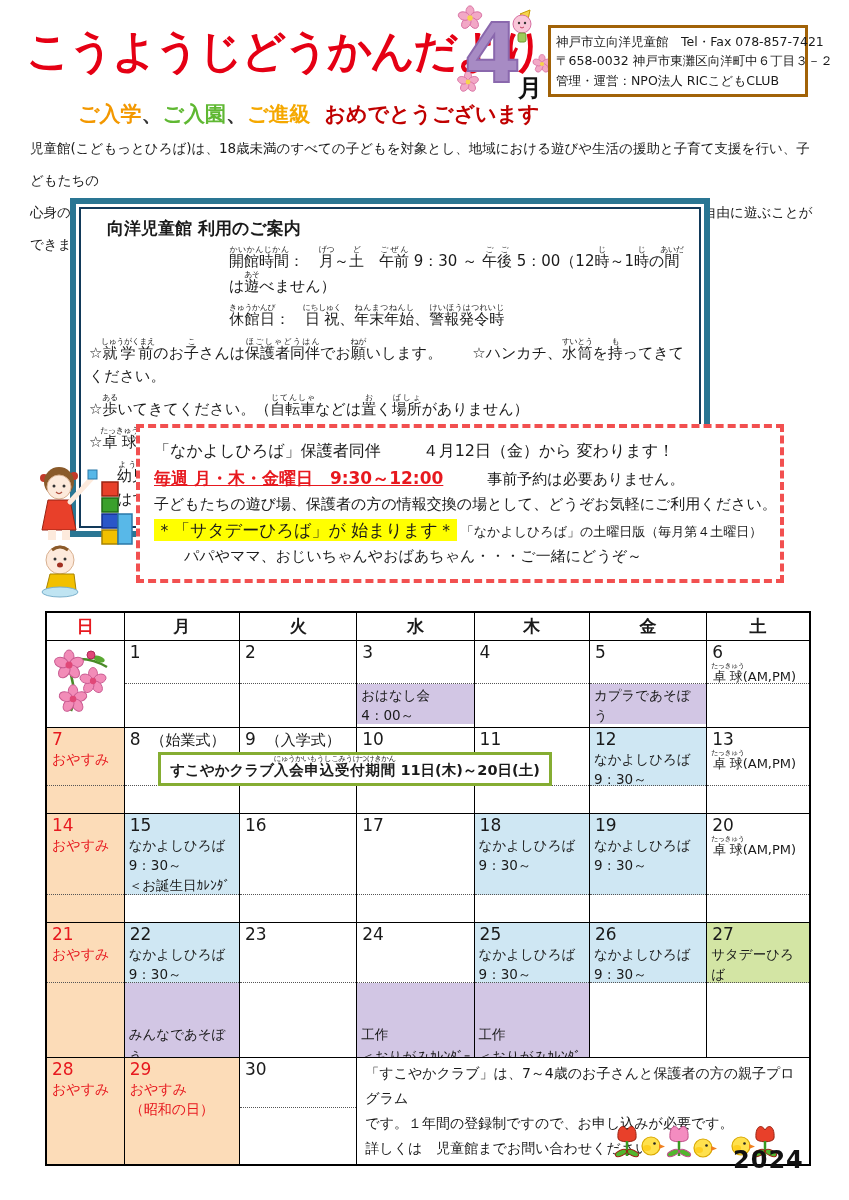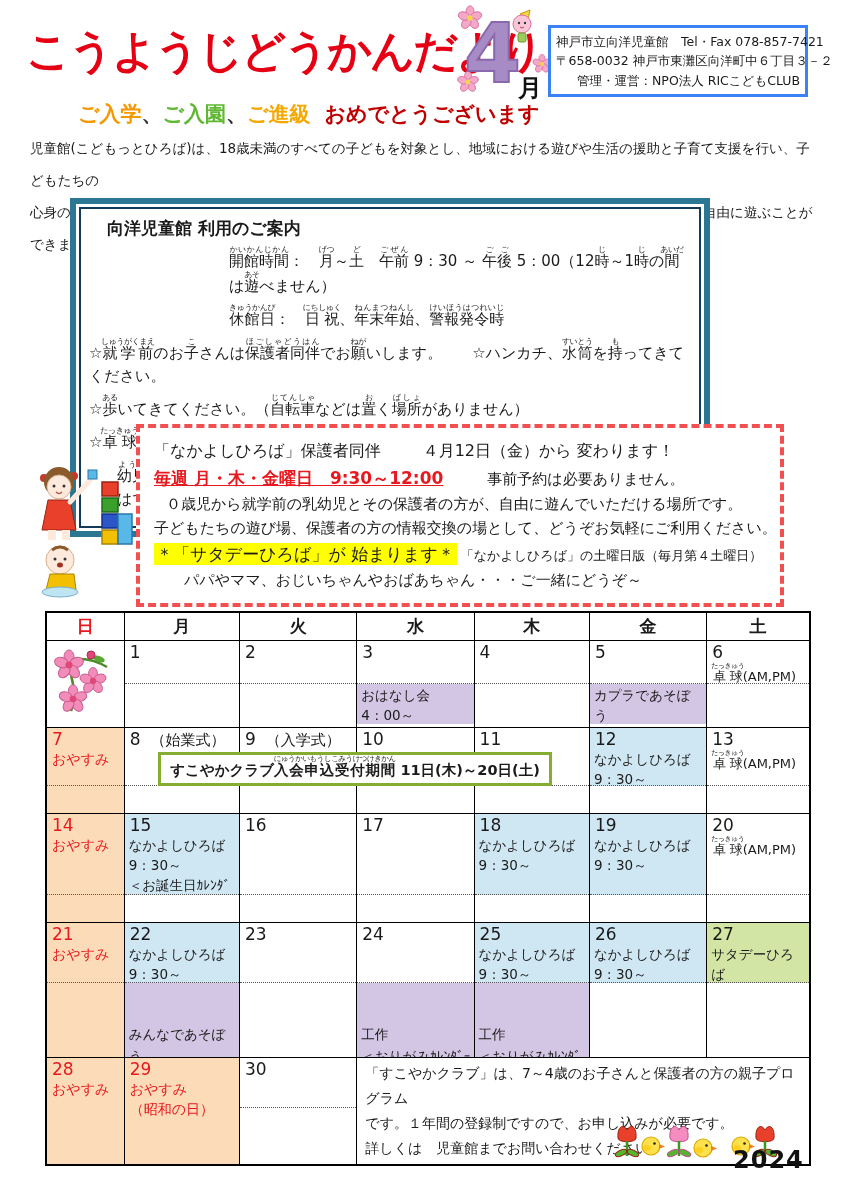--- a/index.html
+++ b/index.html
@@ -2,21 +2,21 @@
 <html><head>
 <meta charset="utf-8">
 <style>
   html,body{margin:0;padding:0;background:#ffffff;}
   body{width:849px;height:1200px;overflow:hidden;font-family:"DejaVu Sans",sans-serif;color:#1a1a1a;}
   .page{position:relative;width:849px;height:1200px;background:#fff;}
 
   
   .main-title{position:absolute;left:26px;top:22px;font-size:44px;font-weight:bold;color:#e50014;letter-spacing:-2px;white-space:nowrap;}
   .month-graphic{position:absolute;left:456px;top:4px;width:98px;height:98px;}
-  .contact-box{position:absolute;left:548px;top:25px;width:260px;border:3px solid #3b82f6;background:#fff;padding:4px 5px;text-align:right;font-size:12.5px;line-height:1.55;box-sizing:border-box;}
+  .contact-box{position:absolute;left:548px;top:25px;width:260px;border:3px solid #a16207;background:#fff;padding:4px 5px;text-align:left;font-size:12.5px;line-height:1.55;box-sizing:border-box;}
   .contact-box div{white-space:nowrap;}
 
   .greeting{position:absolute;left:78px;top:100px;font-size:21px;font-weight:bold;white-space:nowrap;}
   .g-orange{color:#f39800;}
   .g-green{color:#5fb832;}
   .g-orange2{color:#f5a800;}
   .g-red{color:#c00000;margin-left:14px;}
   .g-comma{color:#333;}
 
   .intro{position:absolute;left:30px;top:132px;width:792px;font-size:13.5px;line-height:32px;white-space:pre-line;}
@@ -183,21 +183,20 @@
     </g>
   </svg>
 
   <div class="nakayoshi">
     <div class="n-line n-head">
       <span>「なかよしひろば」保護者同伴</span><span class="n-head-right">４月12日（金）から 変わります！</span>
     </div>
     <div class="n-line">
       <span class="n-schedule">毎週 月・木・金曜日　9:30～12:00</span><span class="n-schednote">事前予約は必要ありません。</span>
     </div>
-    <div class="n-line n-indent">０歳児から就学前の乳幼児とその保護者の方が、自由に遊んでいただける場所です。</div>
     <div class="n-line">子どもたちの遊び場、保護者の方の情報交換の場として、どうぞお気軽にご利用ください。</div>
     <div class="n-line">
       <span class="n-hl">＊「サタデーひろば」が 始まります＊</span><span class="n-small">「なかよしひろば」の土曜日版（毎月第４土曜日）</span>
     </div>
     <div class="n-line n-last">パパやママ、おじいちゃんやおばあちゃん・・・ご一緒にどうぞ～</div>
   </div>
 
   <div class="calendar-wrap">
     <table class="cal">
       <colgroup>

